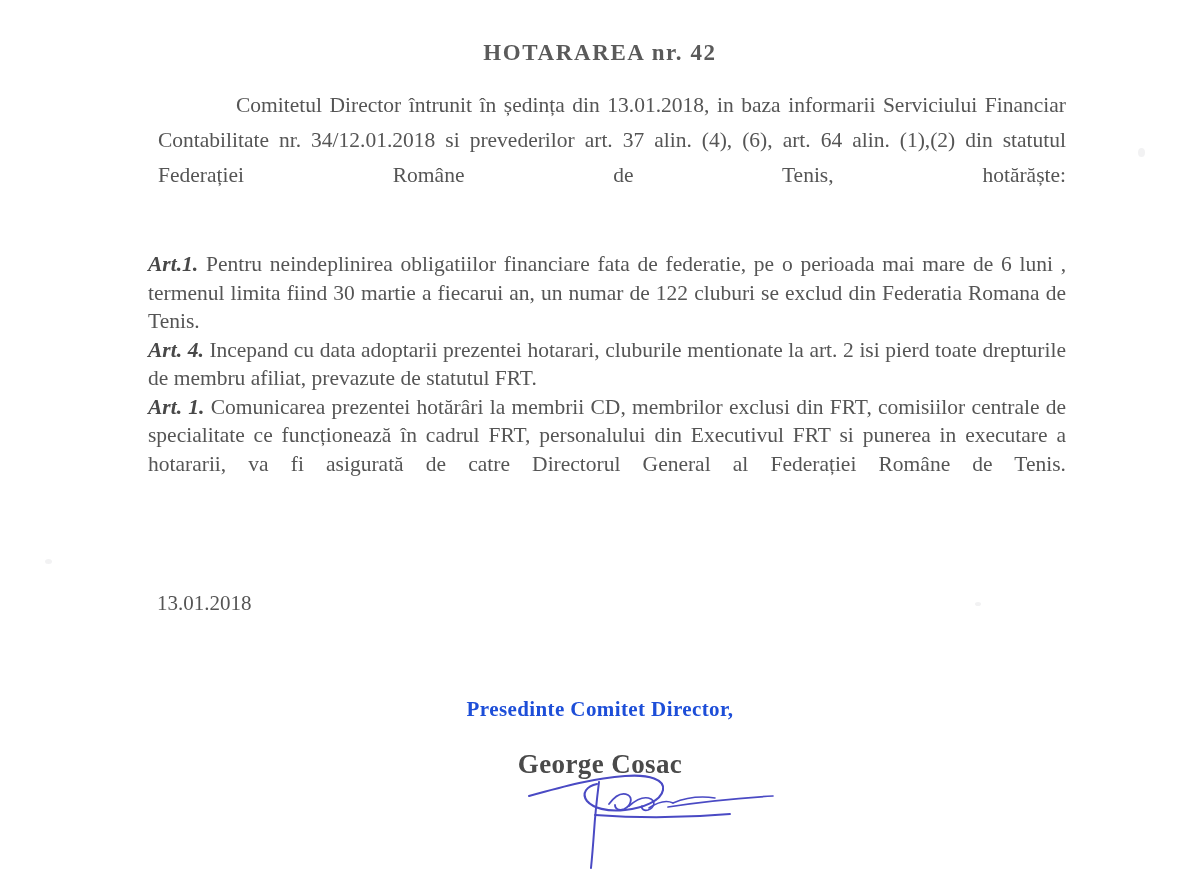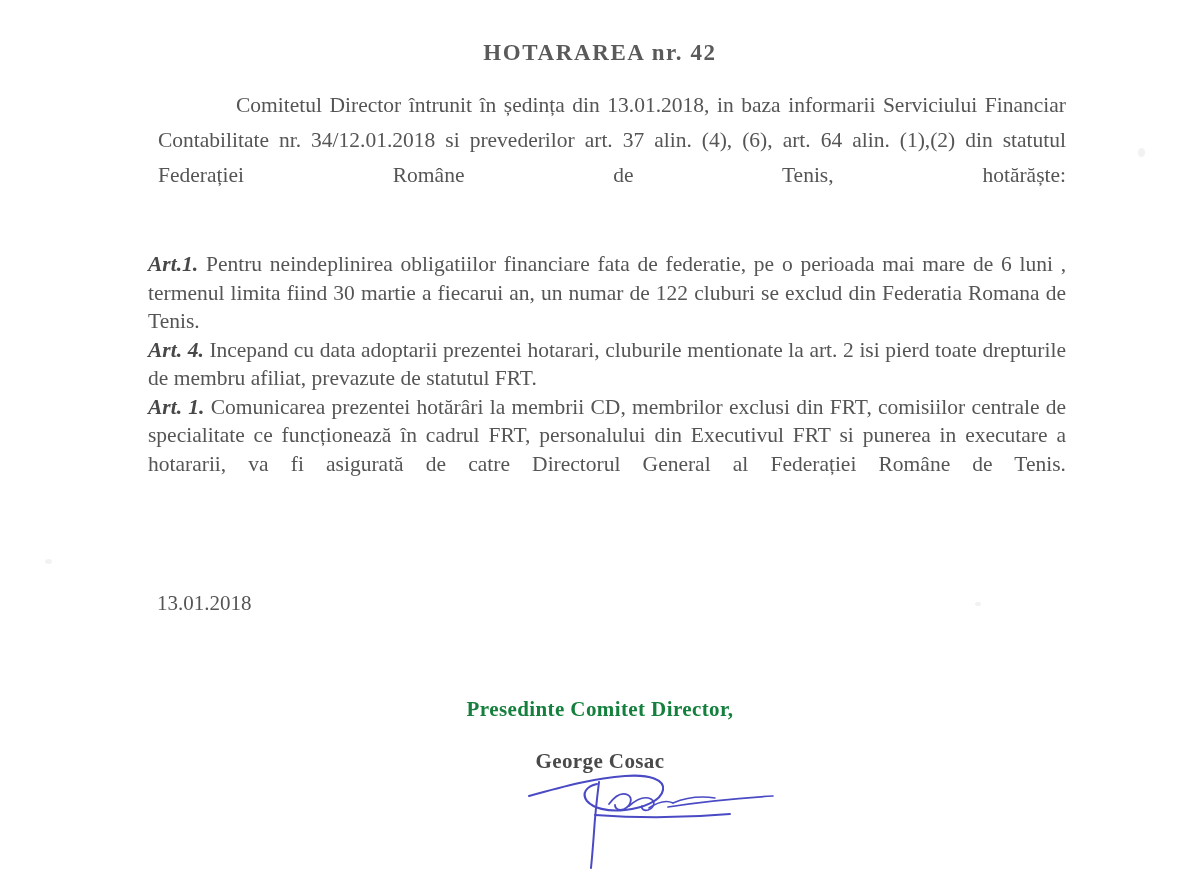--- a/index.html
+++ b/index.html
@@ -95,26 +95,26 @@
   .sign-block {
     position: absolute;
     left: 0;
     top: 697px;
     width: 1200px;
     text-align: center;
   }
   .sign-role {
     font-size: 21px;
     font-weight: bold;
-    color: #15803d;
+    color: #1d4ed8;
     letter-spacing: 0.4px;
   }
   .sign-name {
     margin-top: 27px;
-    font-size: 21px;
+    font-size: 27px;
     font-weight: bold;
     color: #4a4a4a;
     letter-spacing: 0.4px;
   }
 
   .signature-mark {
     position: absolute;
     left: 525px;
     top: 768px;
     width: 300px;

